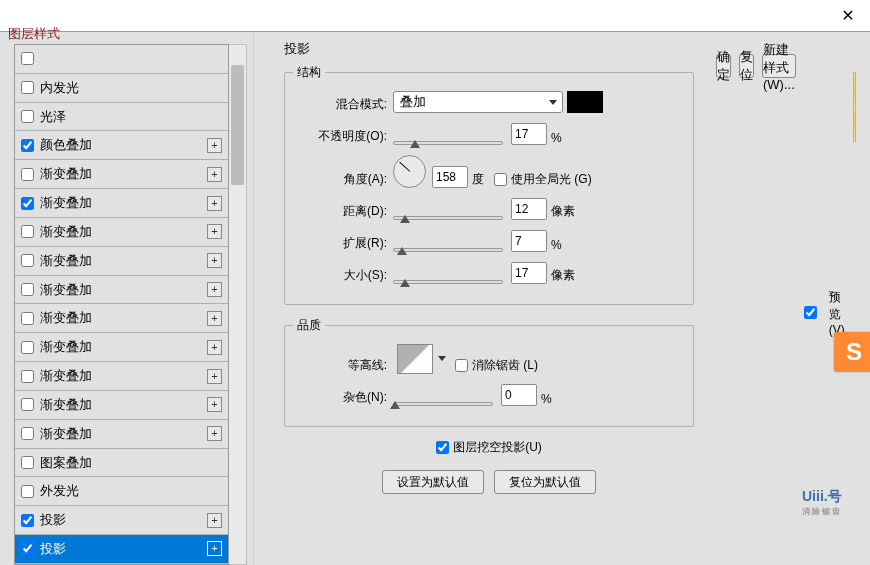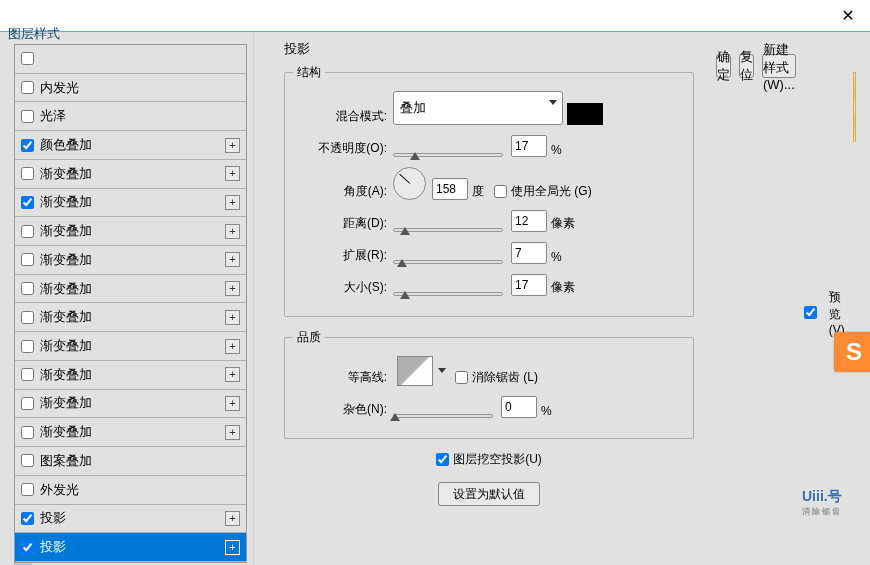--- a/index.html
+++ b/index.html
@@ -6,30 +6,29 @@
     body { background: #e1e1e1; width: 870px; height: 565px; overflow: hidden; }
     .titlebar {
       height: 32px;
       background: #ffffff;
       display: flex;
       align-items: center;
       justify-content: space-between;
       border-bottom: 1px solid #5ab0e0;
       padding: 0 0 0 8px;
     }
-    .title { font-size: 13px; color: #0c4a6e; margin-top: 37px; }
+    .title { font-size: 13px; color: #7f1d1d; margin-top: 37px; }
     .close-btn { width: 44px; height: 32px; display: flex; align-items: center; justify-content: center; font-size: 16px; cursor: pointer; }
     .content { display: flex; height: calc(100% - 32px); position: relative; }
     .leftcol {
       width: 254px;
       padding: 12px 6px 0 14px;
       border-right: 1px solid #d0d0d0;
       display: flex;
       position: relative;
-      flex-direction: column;
     }
     .effect-list { flex: 1; border: 1px solid #9a9a9a; background: #e1e1e1; overflow: hidden; display: flex; flex-direction: column; }
     .effect-item {
       height: 29px;
       display: flex;
       align-items: center;
       justify-content: space-between;
       padding: 0 6px 0 6px;
       border-bottom: 1px solid #b0b0b0;
       cursor: pointer;
@@ -72,21 +71,21 @@
     fieldset {
       border: 1px solid #b0b0b0;
       margin-bottom: 12px;
       padding: 10px 10px 10px 8px;
       border-radius: 2px;
     }
     legend { font-size: 12px; padding: 0 4px; }
     .row { display: flex; align-items: flex-end; margin-bottom: 10px; }
     .lbl { width: 94px; text-align: right; font-size: 12px; margin-right: 6px; }
     .dropdown {
-      height: 34px;
+      height: 22px;
       background: #fff;
       border: 1px solid #888;
       width: 170px;
       padding: 0 6px;
       font-size: 13px;
       display: flex; align-items: center;
       position: relative;
       border-radius: 3px;
     }
     .dropdown::after {
@@ -422,20 +421,21 @@
 
     <div style="text-align:center">
       <label class="checkbox-inline" style="display:inline-flex">
         <input type="checkbox" checked="" style="">
         <span>图层挖空投影(U)</span>
       </label>
     </div>
 
     <div class="btn-row">
       <div class="btn-inline">设置为默认值</div>
+      <div class="btn-inline">复位为默认值</div>
     </div>
   </div>
 
   <div class="rightcol">
     <div class="btn">确定</div>
     <div class="btn">复位</div>
     <div class="btn">新建样式(W)...</div>
     <label class="preview-chk">
       <input type="checkbox" checked="" style="">
       <span>预览(V)</span>

